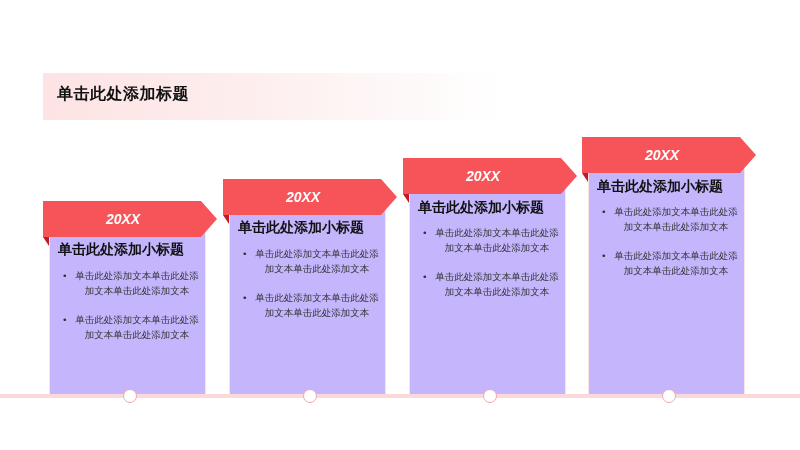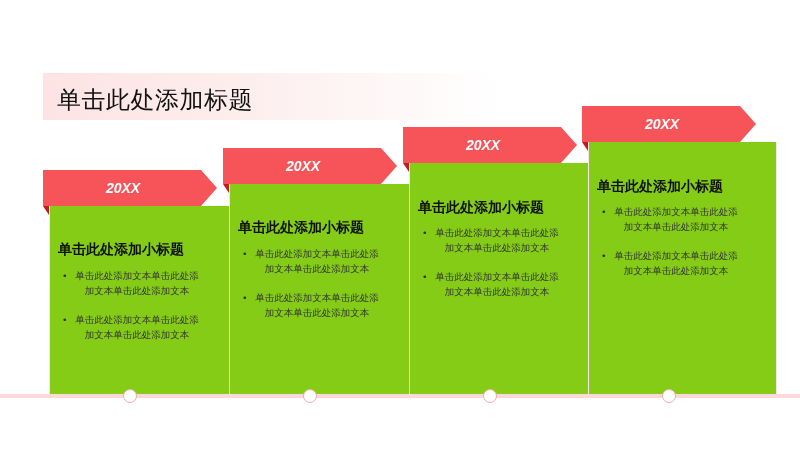--- a/index.html
+++ b/index.html
@@ -7,38 +7,38 @@
     width: 800px; height: 450px; position: relative; overflow: hidden;
     background: #ffffff;
     font-family: "DejaVu Sans", "Liberation Sans", sans-serif;
   }
   .title-banner {
     position: absolute; left: 43px; top: 73px; width: 460px; height: 47px;
     background: linear-gradient(90deg, #fde3e4 0%, #fdeeee 45%, #ffffff 100%);
   }
   .title-text {
     position: absolute; left: 14px; top: 11px;
-    font-size: 24px; font-weight: normal; color: #111;
+    font-size: 16px; font-weight: bold; color: #111;
     letter-spacing: 0.5px;
     text-align: right;
   }
   .timeline-line {
     position: absolute; left: 0; top: 394px; width: 800px; height: 4px;
     background: #fbd9da;
   }
   .timeline-dot {
     position: absolute; width: 12px; height: 12px; border-radius: 50%;
     background: #fff; border: 1.5px solid #f2a9ab; top: 389px;
   }
   .card {
-    position: absolute; width: 155px; background: #84cc16;
-    border-left: 1px solid #fbe4e5; border-right: 1px solid #fbe4e5; padding-left: 32px;
+    position: absolute; width: 155px; background: #c4b5fd;
+    border-left: 1px solid #fbe4e5; border-right: 1px solid #fbe4e5;
   }
   .ribbon {
-    position: absolute; width: 174px; height: 36px;
+    position: absolute; width: 174px; height: 36px; margin-top: 31px;
   }
   .ribbon svg { position: absolute; left: 0; top: 0; }
   .ribbon-year {
     position: absolute; left: 0; top: 0; width: 160px; height: 36px;
     line-height: 36px; text-align: center;
     color: #fff; font-style: italic; font-weight: bold; font-size: 14px;
     font-family: "Liberation Sans", "DejaVu Sans", sans-serif;
   }
   .card-subtitle {
     position: absolute; left: 8px; width: 150px;

